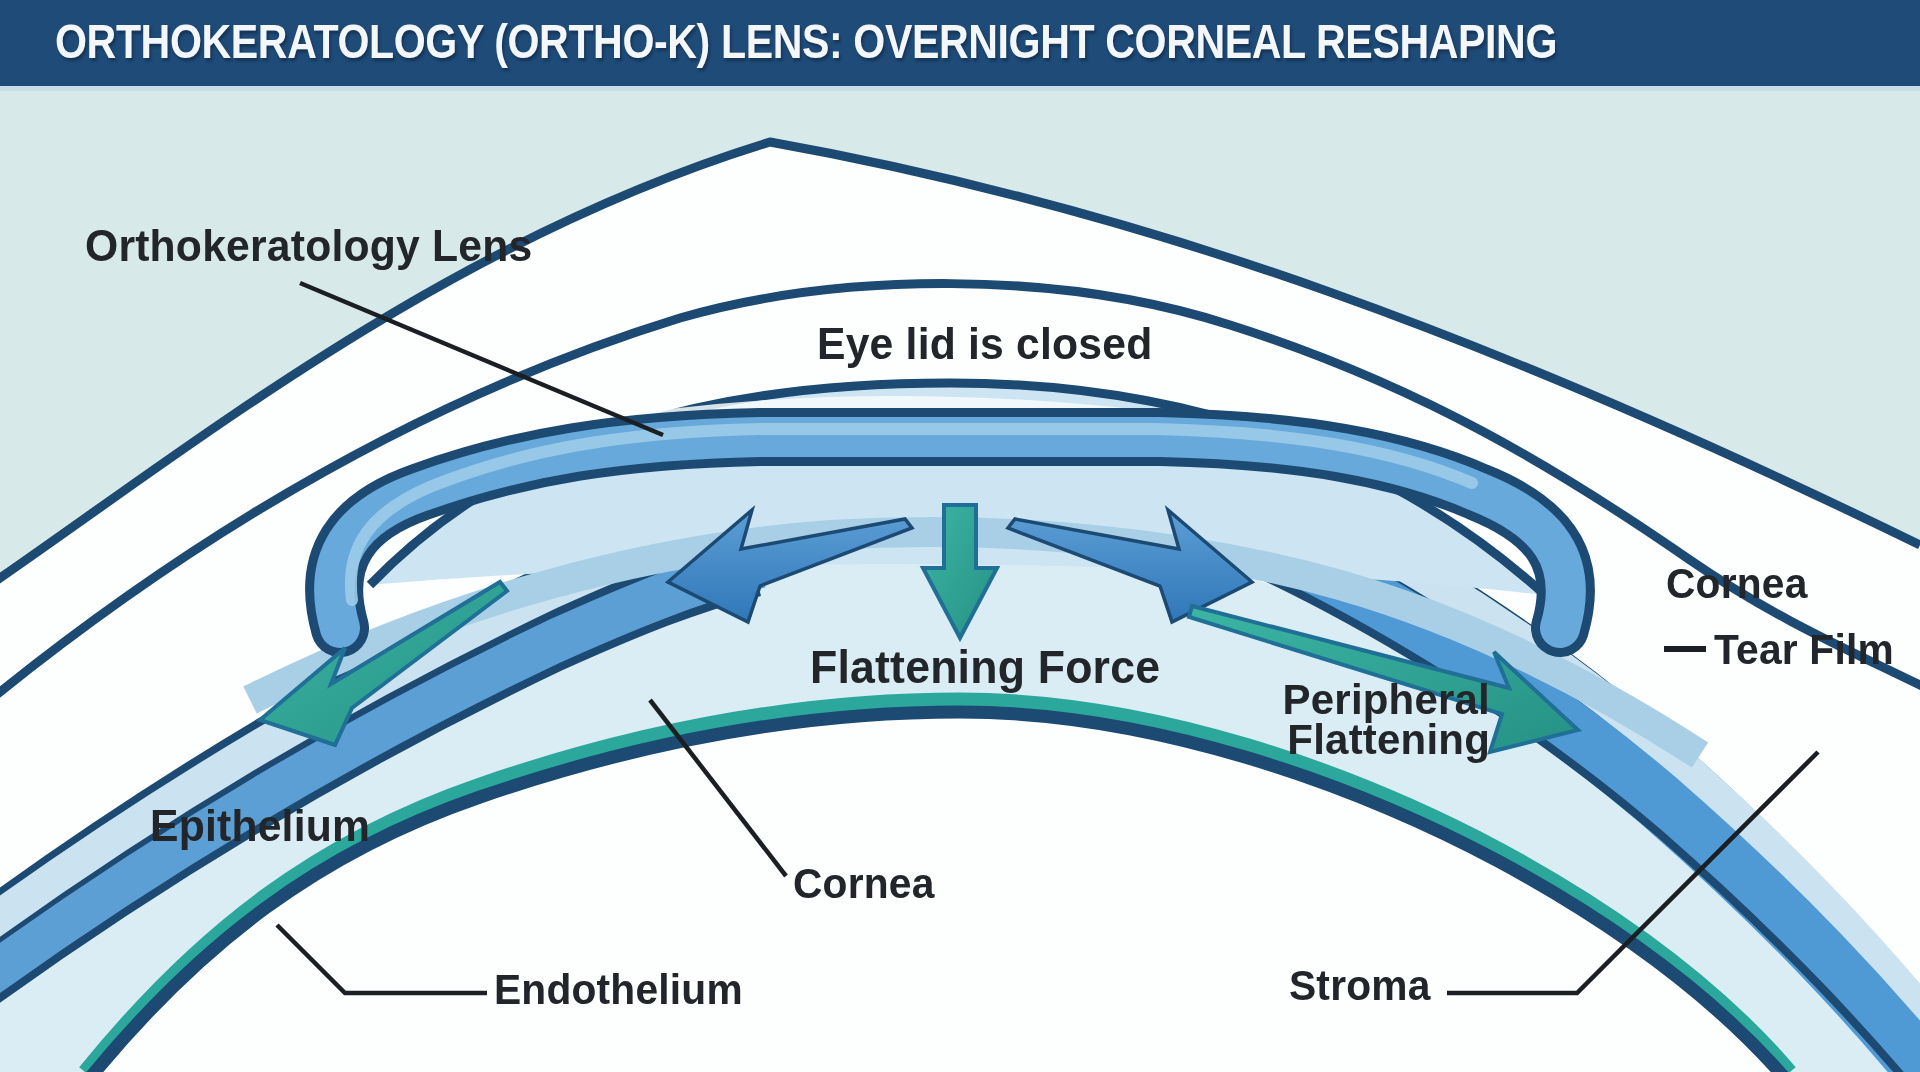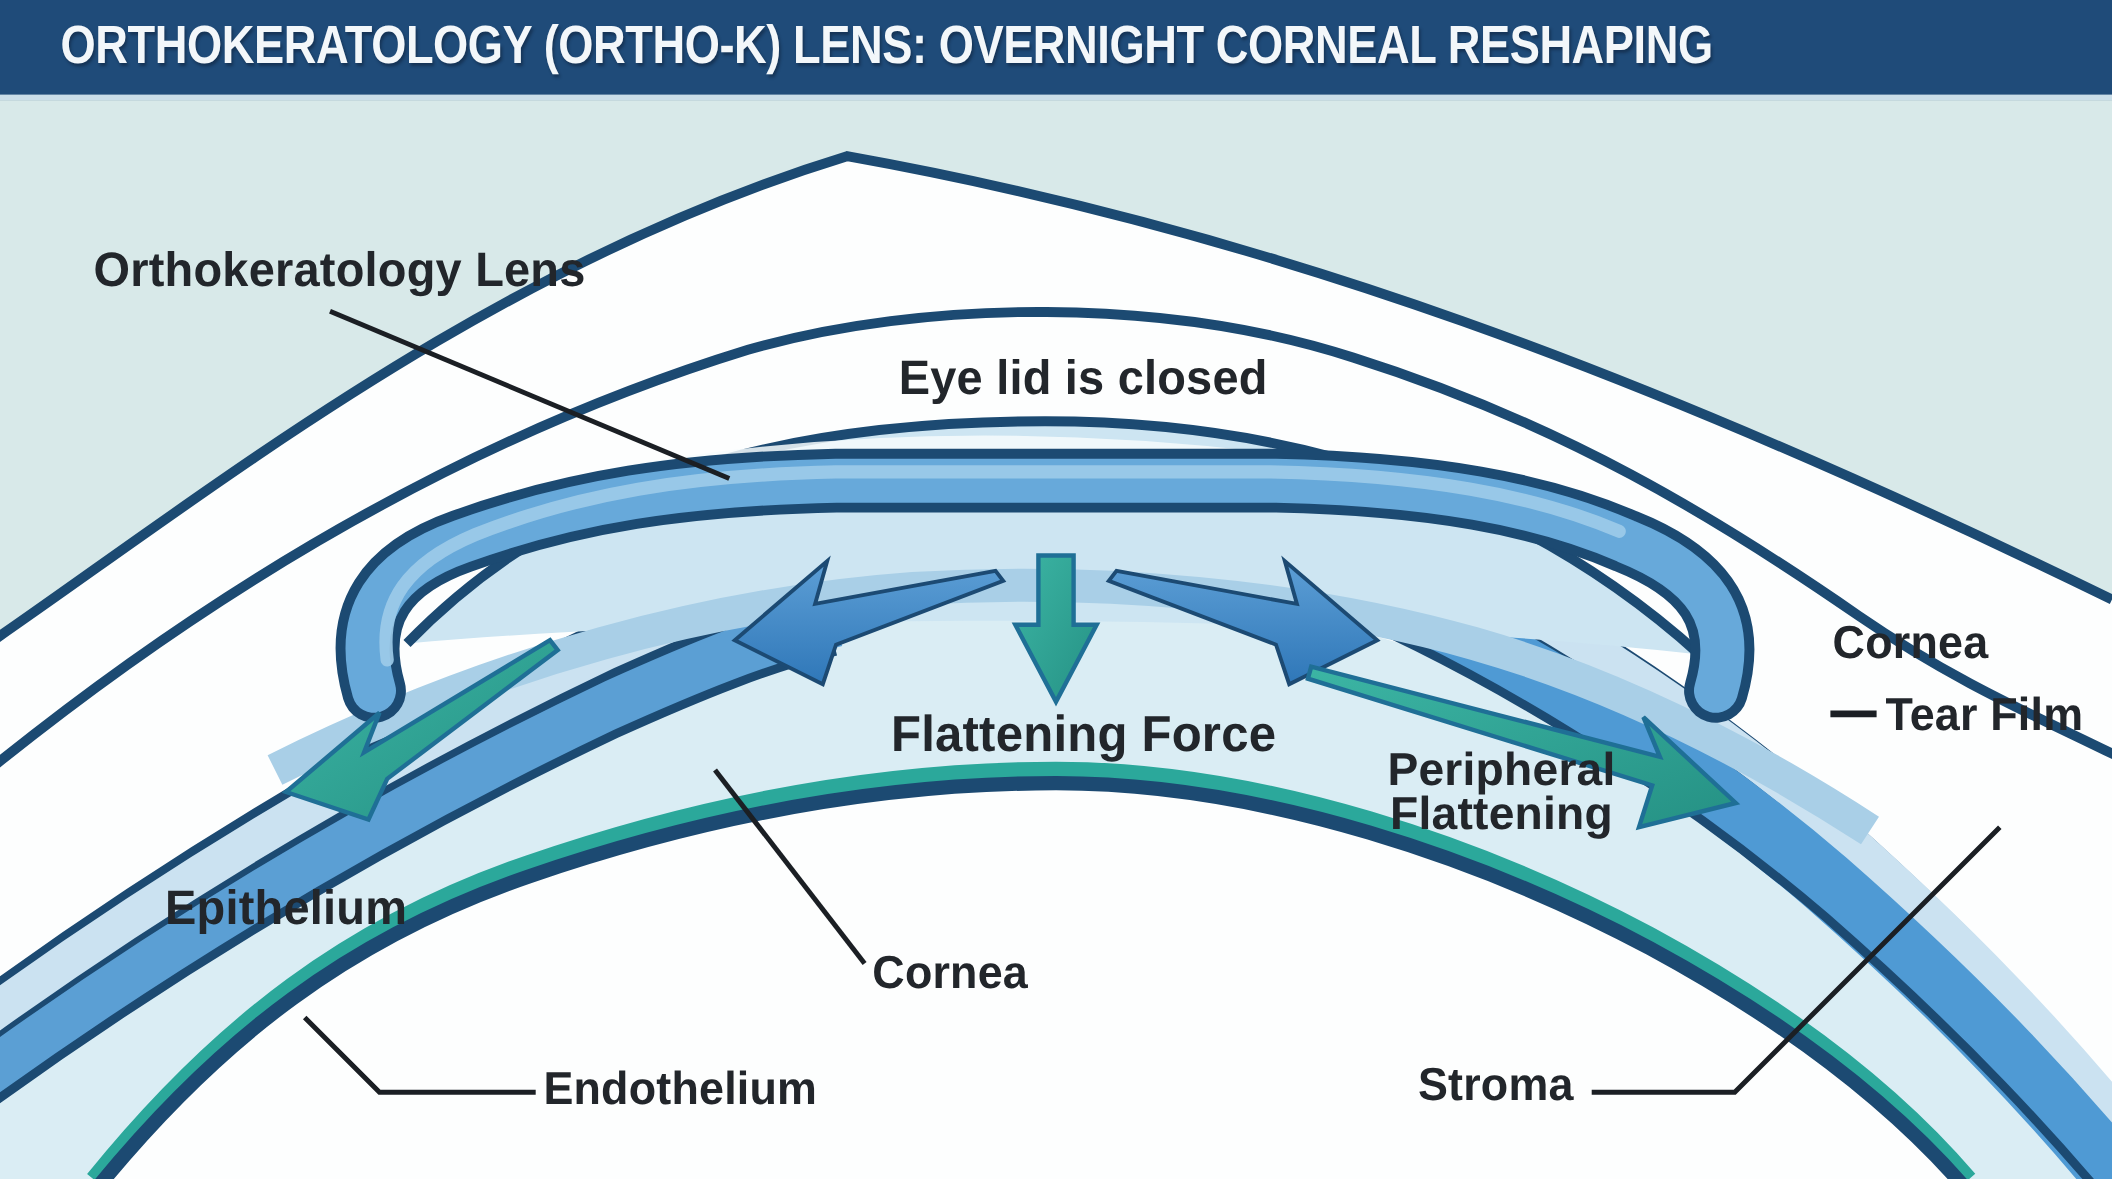--- a/index.html
+++ b/index.html
@@ -120,21 +120,21 @@
   <div class="lbl fs44" style="left:85px;top:221px;">Orthokeratology Lens</div>
 
   <div class="lbl fs44" style="left:817px;top:319px;">Eye lid is closed</div>
 
   <div class="lbl fs42" style="left:1666px;top:560px;">Cornea</div>
 
   <div class="lbl fs42" style="left:1714px;top:626px;">Tear Film</div>
 
   <div class="lbl fs46" style="left:810px;top:640px;">Flattening Force</div>
 
-  <div id="peripheral-label" class="lbl fs42" style="left:1240px;top:680px;width:250px;line-height:40px;">
+  <div id="peripheral-label" class="lbl fs42" style="left:1240px;top:680px;width:250px;line-height:40px;text-align:right;">
     <div>Peripheral</div>
     <div>Flattening</div>
   </div>
 
   <div class="lbl fs44" style="left:150px;top:801px;">Epithelium</div>
 
   <div class="lbl fs42" style="left:793px;top:860px;">Cornea</div>
 
   <div class="lbl fs42" style="left:494px;top:966px;">Endothelium</div>
 

